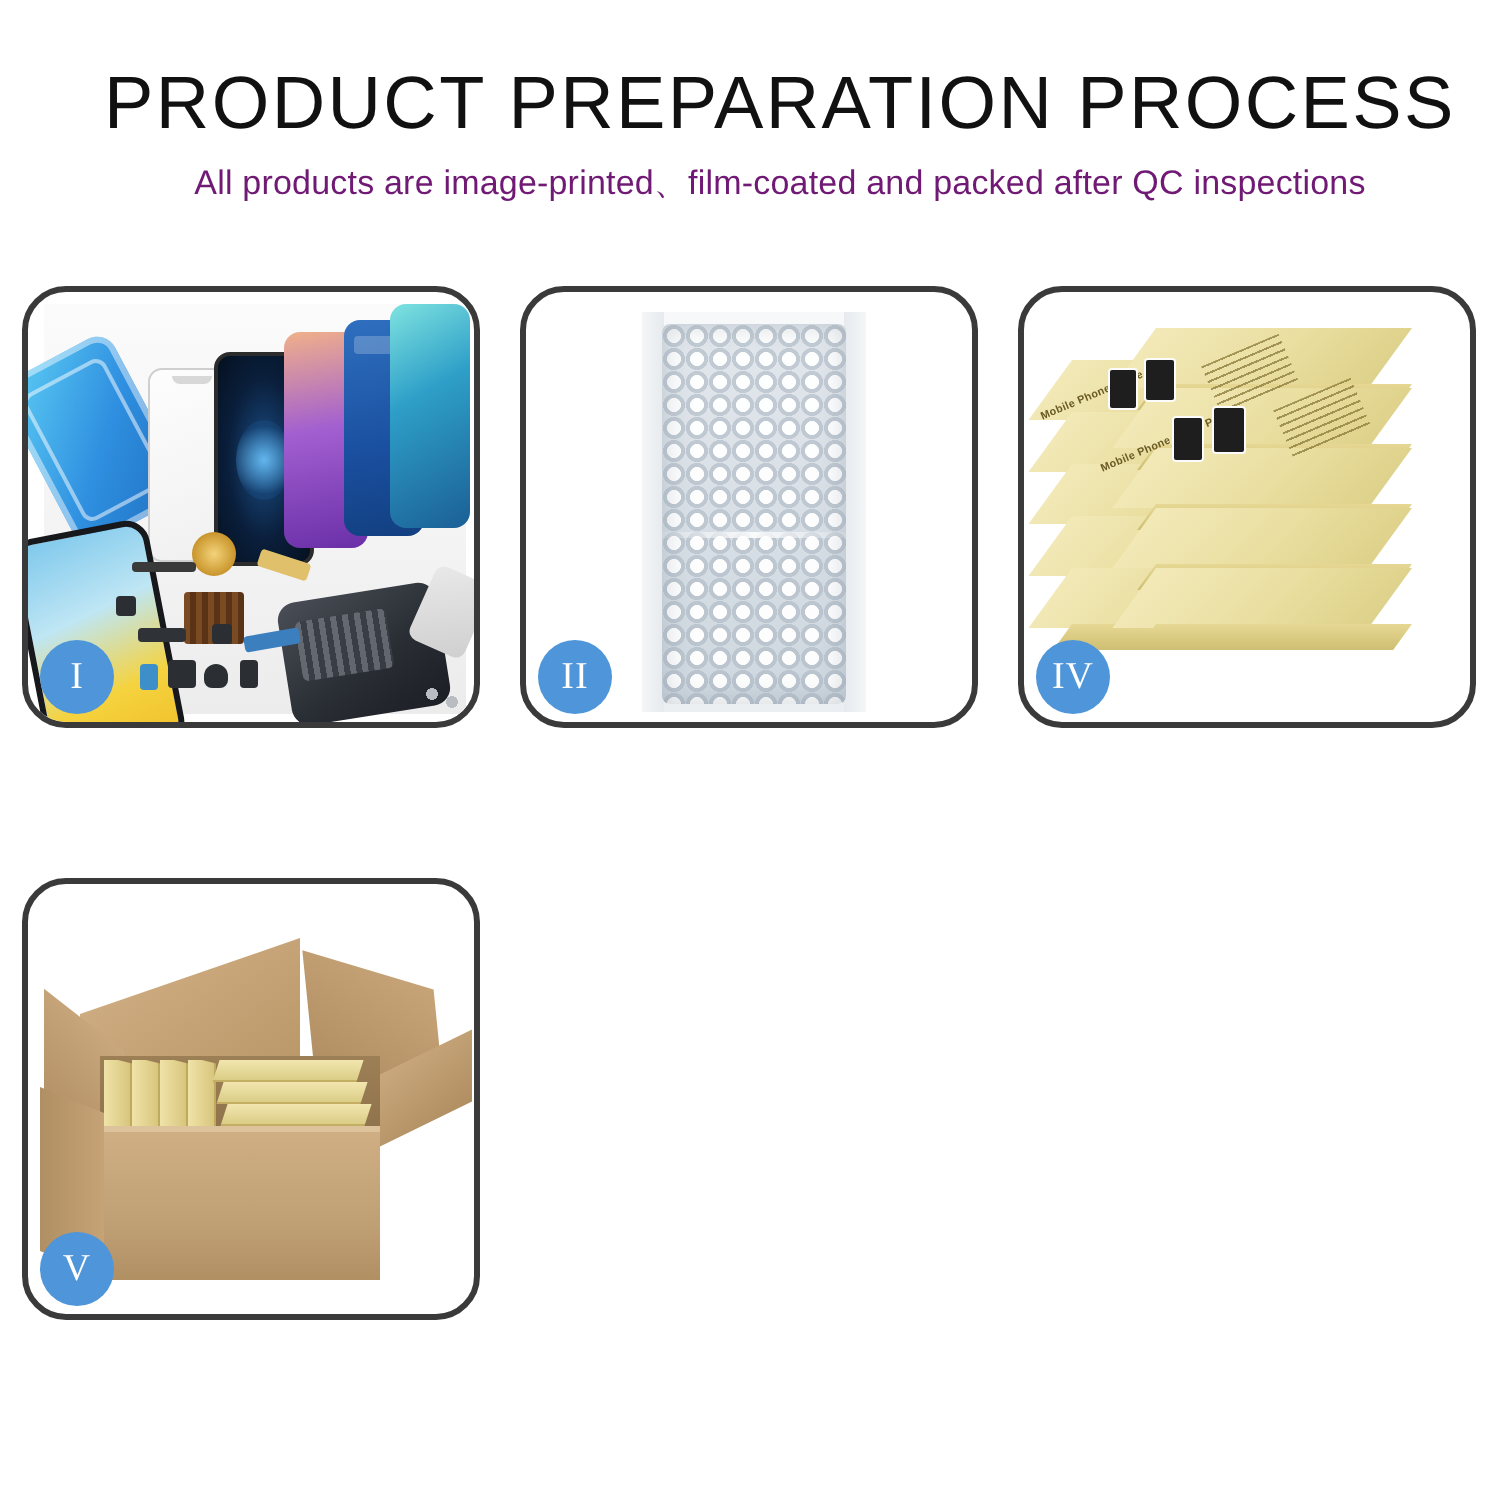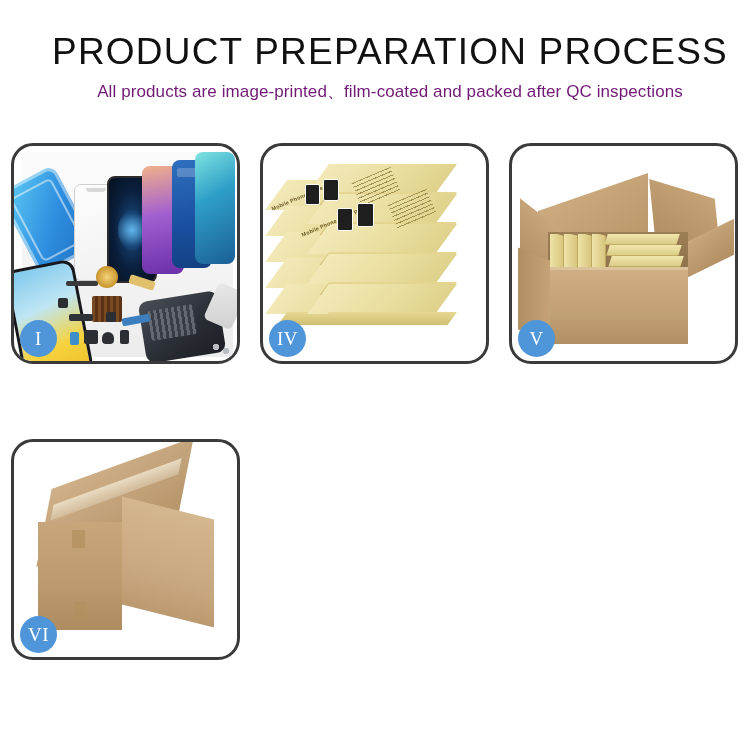--- a/index.html
+++ b/index.html
@@ -271,20 +271,30 @@
         <div class="sp c"></div>
         <div class="sp d"></div>
         <div class="sp e"></div>
         <div class="sp f"></div>
         <div class="tool"></div>
         <div class="screws"></div>
       </div>
       <div class="badge">I</div>
     </div>
 
+    <div class="panel">
+      <div class="stage">
+        <div class="bw-sheet"></div>
+        <div class="bw-edgeL"></div>
+        <div class="bw-edgeR"></div>
+        <div class="bw-pack"></div>
+        <div class="bw-seam"></div>
+      </div>
+      <div class="badge">II</div>
+    </div>
 
 
     <div class="panel">
       <div class="stage">
 
         <div class="stk" style="left:2px;top:34px;">
           <div class="bx" style="left:22px;top:0px;width:104px;height:44px;">
             <div class="top"></div>
               <div class="side"></div>
           </div>
@@ -359,26 +369,15 @@
           <div class="ybarH" style="left:60px;top:22px;"></div>
           <div class="ybarH" style="left:62px;top:33px;"></div>
         </div>
         <div class="c-rim"></div>
         <div class="c-front"></div>
         <div class="c-left"></div>
       </div>
       <div class="badge">V</div>
     </div>
 
-    <div class="panel">
-      <div class="stage">
-        <div class="s-top"></div>
-        <div class="s-tape"></div>
-        <div class="s-right"></div>
-        <div class="s-front"></div>
-        <div class="s-nick" style="left:58px;top:88px;width:13px;height:18px;"></div>
-        <div class="s-nick" style="left:60px;top:160px;width:13px;height:18px;"></div>
-      </div>
-      <div class="badge">VI</div>
-    </div>
 
   </div>
 </div>
 
 </body></html>

